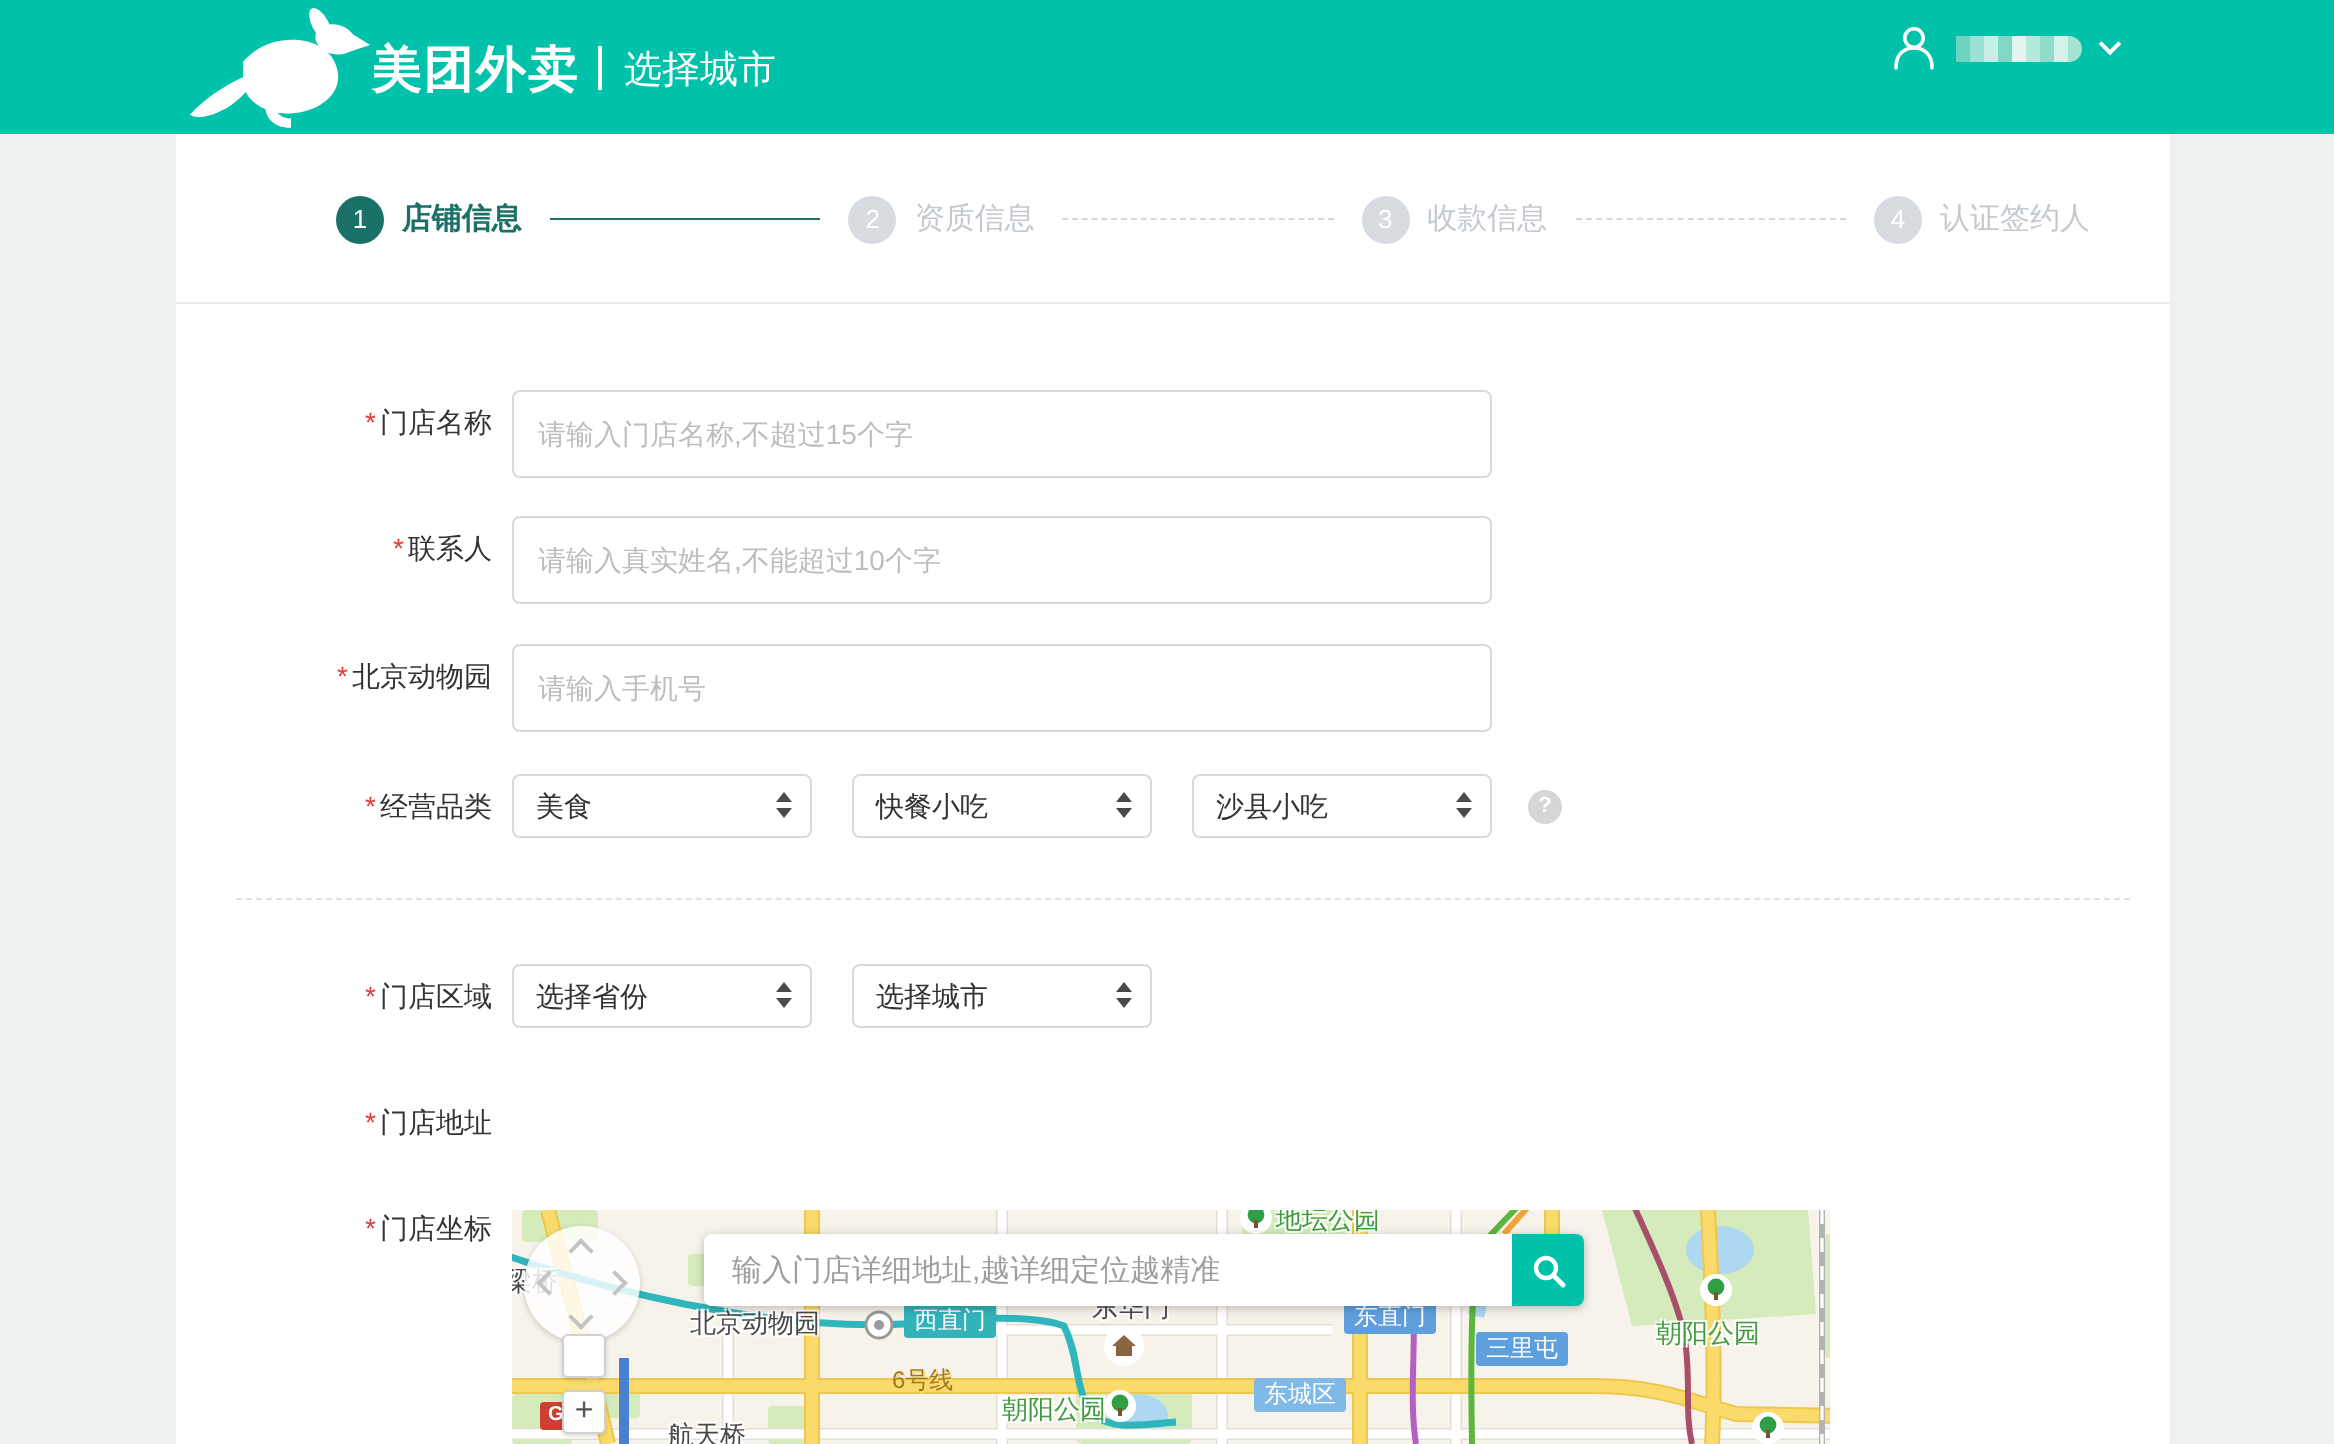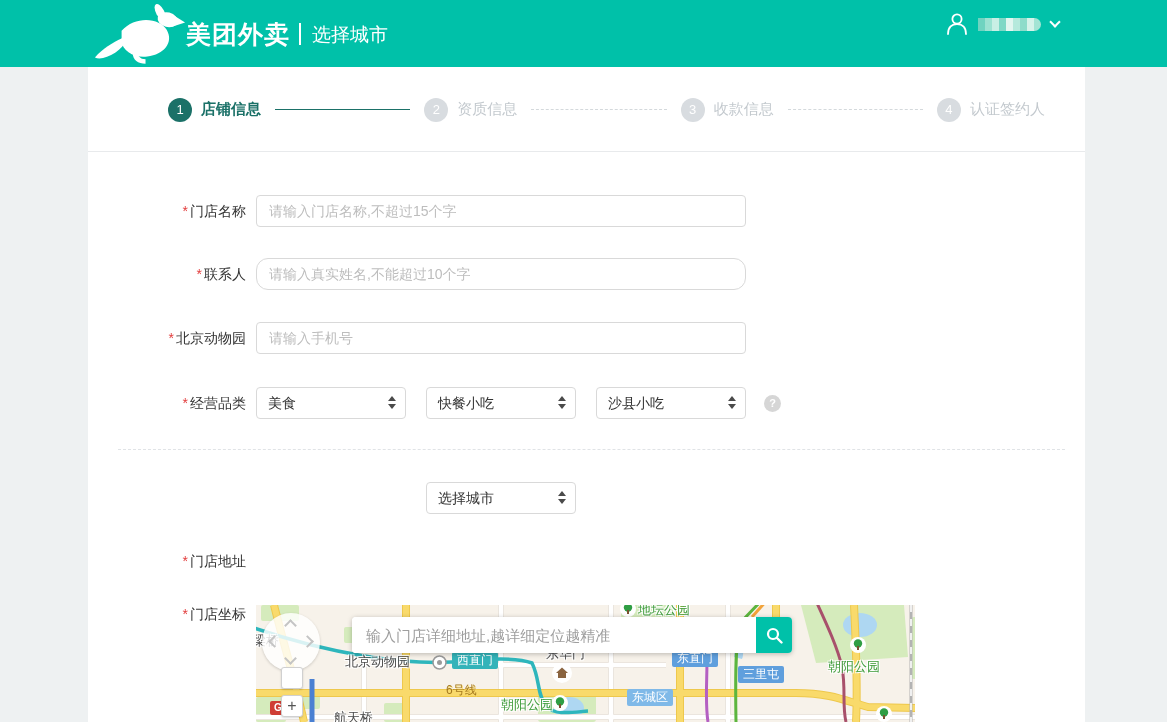--- a/index.html
+++ b/index.html
@@ -28,21 +28,21 @@
   .snum { width:24px; height:24px; border-radius:50%; background:#d8dce0; color:#fff; font-size:13px; display:flex; align-items:center; justify-content:center; }
   .slabel { font-size:15px; color:#c3c9ce; }
   .step.active .snum { background:#1b7168; }
   .step.active .slabel { color:#1b7168; font-weight:bold; }
   .conn { flex:1; margin:0 14px; border-top:1px dashed #d4d9dc; }
   .conn.solid { border-top:1px solid #1b7168; }
 
   
   .flabel { position:absolute; left:100px; width:146px; text-align:right; font-size:14px; color:#333; line-height:32px; white-space:nowrap; }
   .req { color:#e23c3c; margin-right:2px; }
-  .tinput { position:absolute; left:256px; width:490px; height:32px; border:1px solid #d9d9d9; border-radius:4px; padding:0 12px; font-size:14px; color:#0f766e; outline:none; font-family:inherit; background:#fff; }
+  .tinput { position:absolute; left:256px; width:490px; height:44px; border:1px solid #d9d9d9; border-radius:4px; padding:0 12px; font-size:14px; color:#0f766e; outline:none; font-family:inherit; background:#fff; }
   .tinput::placeholder { color:#bdbdbd; }
   .sel { position:absolute; width:150px; height:32px; border:1px solid #d9d9d9; border-radius:4px; background:#fff; font-size:14px; color:#333; line-height:30px; padding-left:11px; cursor:pointer; }
   .sel .arrows { position:absolute; right:9px; top:8px; display:flex; flex-direction:column; gap:3px; }
   .sel .arrows i { display:block; width:0; height:0; border-left:4px solid transparent; border-right:4px solid transparent; }
   .sel .arrows i.up { border-bottom:5px solid #4a4a4a; }
   .sel .arrows i.dn { border-top:5px solid #4a4a4a; }
   .help { position:absolute; left:764px; width:17px; height:17px; border-radius:50%; background:#d6d6d6; color:#fff; font-size:11px; font-weight:bold; text-align:center; line-height:17px; cursor:pointer; }
   .form-divider { position:absolute; left:118px; top:449px; width:947px; border-top:1px dashed #e0e3e6; }
 
   
@@ -138,21 +138,21 @@
       <span class="snum">4</span>
       <span class="slabel">认证签约人</span>
     </div>
   </div>
   <div class="stepper-border"></div>
 
   <div class="flabel" style="top:195px"><span class="req">*</span><span>门店名称</span></div>
   <input class="tinput" style="top: 195px;" placeholder="请输入门店名称,不超过15个字">
 
   <div class="flabel" style="top:258px"><span class="req">*</span><span>联系人</span></div>
-  <input class="tinput" style="top: 258px; border-radius: 12px;" placeholder="请输入真实姓名,不能超过10个字">
+  <input class="tinput" style="top: 258px;" placeholder="请输入真实姓名,不能超过10个字">
 
   <div class="flabel" style="top:322px"><span class="req">*</span><span>北京动物园</span></div>
   <input class="tinput" style="top: 322px;" placeholder="请输入手机号">
 
   <div class="flabel" style="top:387px"><span class="req">*</span><span>经营品类</span></div>
   <div class="sel" style="left:256px; top:387px"><span>美食</span><span class="arrows">
         <i class="up"></i>
         <i class="dn"></i>
       </span></div>
   <div class="sel" style="left:596px; top:387px"><span>沙县小吃</span><span class="arrows">
@@ -160,20 +160,25 @@
         <i class="dn"></i>
       </span></div>
   <div class="sel" style="left:426px; top:387px"><span>快餐小吃</span><span class="arrows">
         <i class="up"></i>
         <i class="dn"></i>
       </span></div>
   <div class="help" style="top:395px">?</div>
 
   <div class="form-divider"></div>
 
+  <div class="flabel" style="top:482px"><span class="req">*</span><span>门店区域</span></div>
+  <div class="sel" style="left:256px; top:482px"><span>选择省份</span><span class="arrows">
+        <i class="up"></i>
+        <i class="dn"></i>
+      </span></div>
   <div class="sel" style="left:426px; top:482px"><span>选择城市</span><span class="arrows">
         <i class="up"></i>
         <i class="dn"></i>
       </span></div>
 
   <div class="flabel" style="top:545px"><span class="req">*</span><span>门店地址</span></div>
 
   <div class="flabel" style="top:598px"><span class="req">*</span><span>门店坐标</span></div>
 
   <div class="map">

